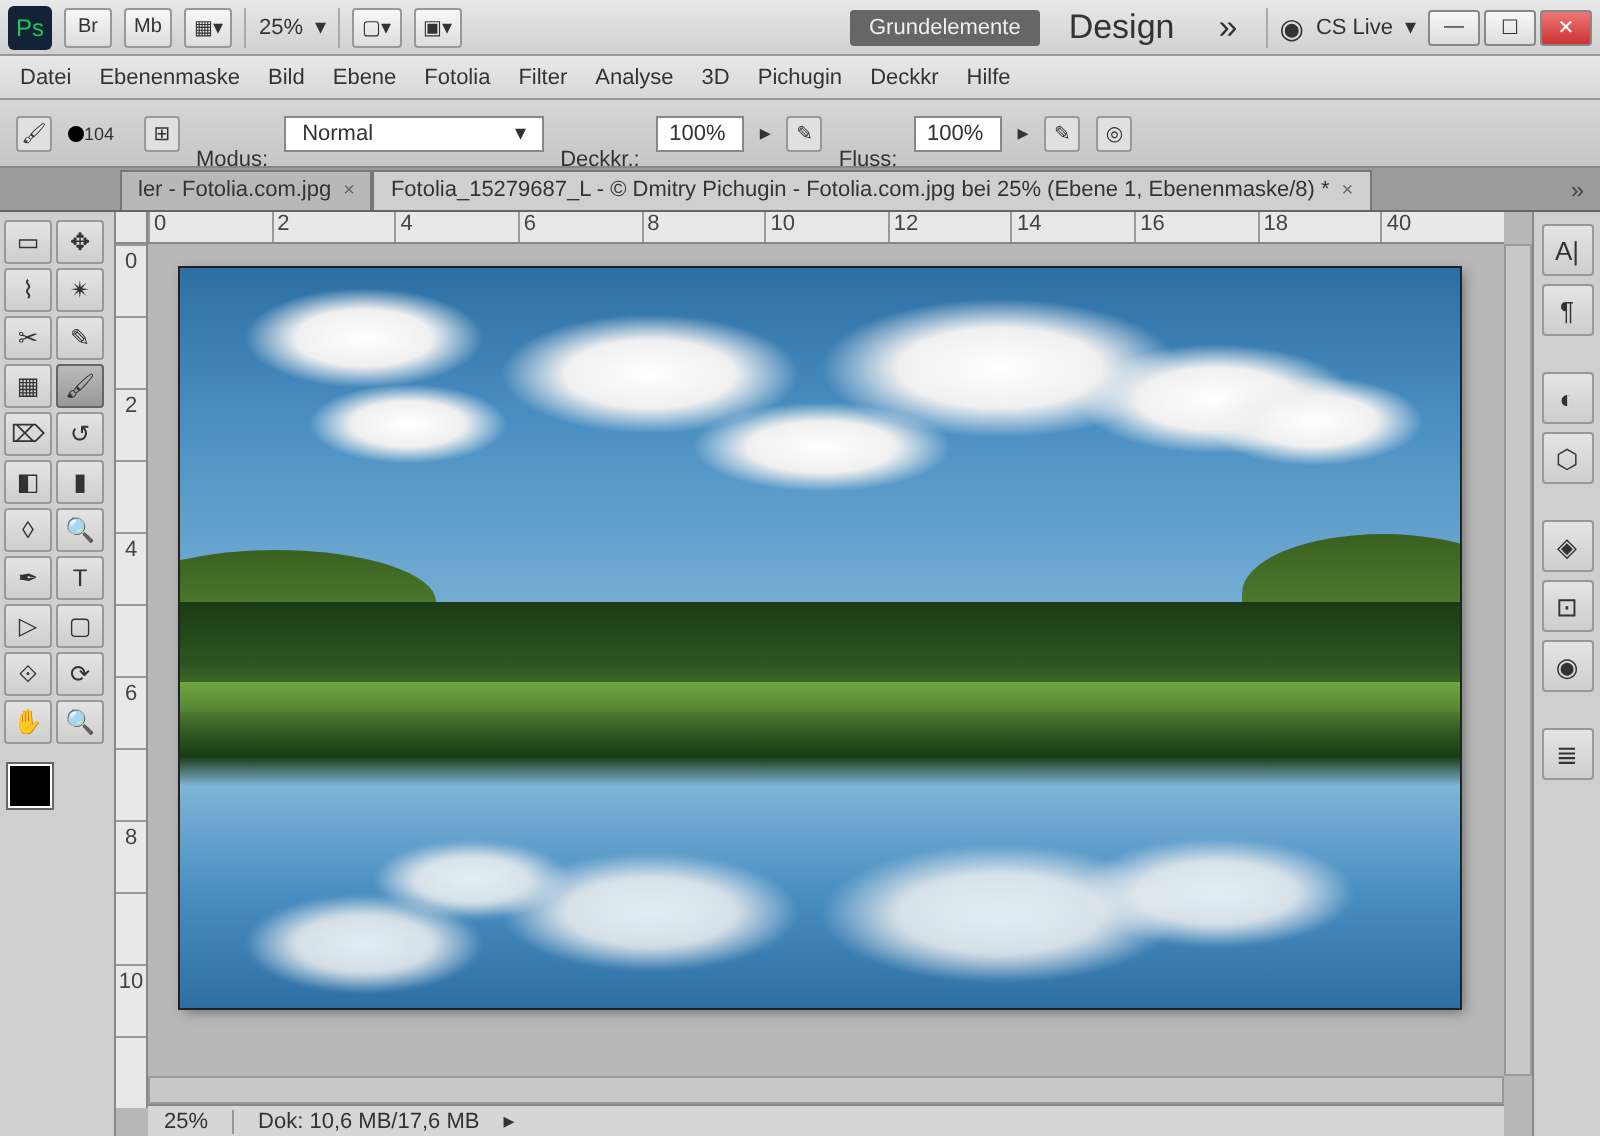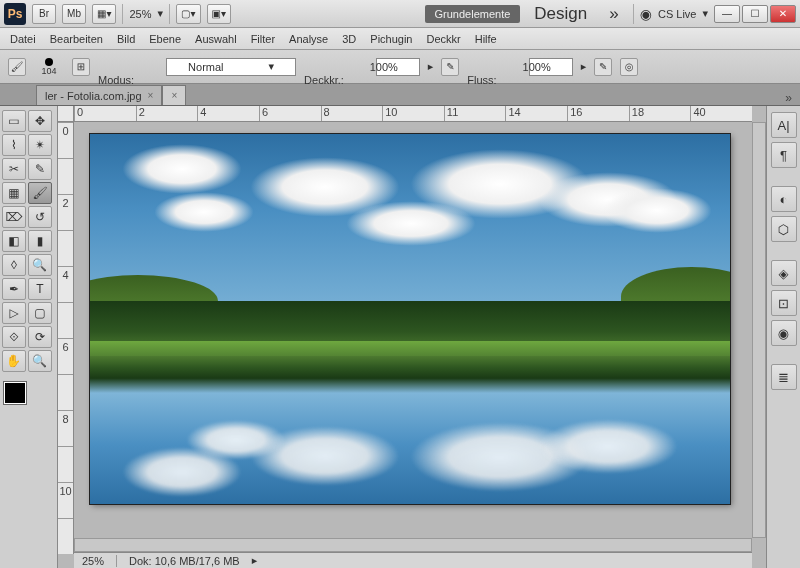--- a/index.html
+++ b/index.html
@@ -1,46 +1,46 @@
 <!DOCTYPE html>
 <html><head>
 <meta charset="utf-8">
 <style>
 * { margin: 0; padding: 0; box-sizing: border-box; font-family: "Segoe UI", Tahoma, sans-serif; font-size: 11px; color: #333; }
 body { width: 800px; height: 568px; background: #b8b8b8; overflow: hidden; position: relative; }
 
 
 .titlebar { height: 28px; background: linear-gradient(#e8e8e8,#d0d0d0); border-bottom: 1px solid #999; display: flex; align-items: center; padding: 0 4px; gap: 6px; }
-.ps-logo { width: 22px; height: 22px; background: #142236; border-radius: 3px; display: flex; align-items: center; justify-content: center; color: #fdba74; font-weight: bold; font-size: 12px; }
+.ps-logo { width: 22px; height: 22px; background: #142236; border-radius: 3px; display: flex; align-items: center; justify-content: center; color: #22c55e; font-weight: normal; font-size: 12px; }
 .tb-btn { height: 20px; min-width: 24px; padding: 0 4px; border: 1px solid #999; background: linear-gradient(#f8f8f8,#ddd); border-radius: 2px; display: flex; align-items: center; justify-content: center; font-size: 10px; }
 .tb-sep { width: 1px; height: 20px; background: #aaa; }
 .tb-txt { font-size: 11px; }
 .workspace-active { background: #666; color: #eee; padding: 3px 10px; border-radius: 2px; font-size: 11px; }
 .workspace-btn { padding: 3px 8px; font-size: 17px; }
 .winbtns { margin-left: auto; display: flex; gap: 2px; }
 .winbtn { width: 26px; height: 18px; border: 1px solid #888; border-radius: 2px; background: linear-gradient(#f8f8f8,#ddd); display: flex; align-items: center; justify-content: center; font-size: 10px; }
 .winbtn.close { background: linear-gradient(#e77,#c33); color: #fff; }
 
 
 .menubar { height: 22px; background: linear-gradient(#e8e8e8,#d8d8d8); border-bottom: 1px solid #999; display: flex; align-items: center; padding: 0 10px; gap: 14px; }
 .menubar span { font-size: 11px; }
 
 
 .optbar { height: 34px; background: linear-gradient(#d6d6d6,#c6c6c6); border-bottom: 1px solid #888; display: flex; align-items: center; padding: 0 8px; gap: 8px; }
 .optbar .lbl { font-size: 11px; margin-top: 27px; }
-.opt-field { background: #fff; border: 1px solid #888; height: 18px; padding: 0 21px; display: flex; align-items: center; font-size: 11px; margin-left: 24px; }
-.brush-preview { width: 30px; height: 24px; display:flex; flex-direction:column; align-items:center; justify-content:center; }
+.opt-field { background: #fff; border: 1px solid #888; height: 18px; padding: 0 8px; display: flex; align-items: center; font-size: 11px; }
+.brush-preview { width: 30px; height: 24px; display:flex; flex-direction:row; align-items:center; justify-content:flex-start; }
 .brush-dot { width: 8px; height: 8px; background: #000; border-radius: 50%; }
 .brush-num { font-size: 9px; }
 .dropdown { width: 130px; justify-content: space-between; }
 .pct { width: 44px; justify-content: flex-end; }
 .mini-icon { width: 18px; height: 18px; border: 1px solid #999; background: #e0e0e0; border-radius: 2px; display:flex;align-items:center;justify-content:center;font-size:10px }
 
 
-.doctabs { height: 22px; background: #9b9b9b; border-bottom: 1px solid #666; display: flex; align-items: flex-end; padding-left: 36px; gap: 0; }
+.doctabs { height: 22px; background: #9b9b9b; border-bottom: 1px solid #666; display: flex; align-items: center; padding-left: 60px; gap: 0; }
 .doctab { height: 20px; background: #b8b8b8; border: 1px solid #777; border-bottom: none; padding: 2px 8px; display: flex; align-items: center; gap: 6px; font-size: 10px; max-width: 500px; white-space: nowrap; overflow: hidden; }
 .doctab.active { background: #cfcfcf; }
 .doctab .x { font-size: 10px; color: #666; }
 .doctabs .more { margin-left: auto; padding: 0 8px; color: #444; font-size: 12px; }
 
 
 .main { position: absolute; top: 106px; left: 0; right: 0; bottom: 0; display: flex; }
 .toolbox { width: 58px; background: #cfcfcf; border-right: 1px solid #888; padding: 4px 2px; display: flex; flex-direction: column; gap: 2px; }
 .toolrow { display: flex; gap: 2px; }
 .tool { width: 24px; height: 22px; border: 1px solid #999; background: linear-gradient(#e4e4e4,#cecece); border-radius: 2px; display:flex;align-items:center;justify-content:center; font-size: 12px; }
@@ -99,24 +99,24 @@
     <span>▾</span>
   <div class="winbtns">
     <div class="winbtn">—</div>
     <div class="winbtn">☐</div>
     <div class="winbtn close">✕</div>
   </div>
 </div>
 
 <div class="menubar">
   <span>Datei</span>
-  <span>Bearbeiten</span>
+  <span>Ebenenmaske</span>
   <span>Bild</span>
   <span>Ebene</span>
-  <span>Auswahl</span>
+  <span>Fotolia</span>
   <span>Filter</span>
   <span>Analyse</span>
   <span>3D</span>
   <span>Pichugin</span>
   <span>Deckkr</span>
   <span>Hilfe</span>
 </div>
 
 <div class="optbar">
   <div class="mini-icon">🖌</div>
@@ -140,20 +140,21 @@
   <div class="mini-icon">✎</div>
   <div class="mini-icon">◎</div>
 </div>
 
 <div class="doctabs">
   <div class="doctab">
     <span>ler - Fotolia.com.jpg</span>
     <span class="x">×</span>
   </div>
   <div class="doctab active">
+    <span>Fotolia_15279687_L - © Dmitry Pichugin - Fotolia.com.jpg bei 25% (Ebene 1, Ebenenmaske/8) *</span>
     <span class="x">×</span>
   </div>
   <span class="more">»</span>
 </div>
 
 <div class="main">
 
   <div class="toolbox">
     <div class="toolrow">
         <div class="tool">▭</div>
@@ -207,21 +208,21 @@
 
   <div class="canvas-wrap">
     <div class="ruler-corner"></div>
     <div class="ruler-h">
       <div>0</div>
         <div>2</div>
         <div>4</div>
         <div>6</div>
         <div>8</div>
         <div>10</div>
-        <div>11</div>
+        <div>12</div>
         <div>14</div>
         <div>16</div>
         <div>18</div>
         <div>40</div>
     </div>
     <div class="ruler-v">
       <div>0</div>
         <div></div>
         <div>2</div>
         <div></div>

